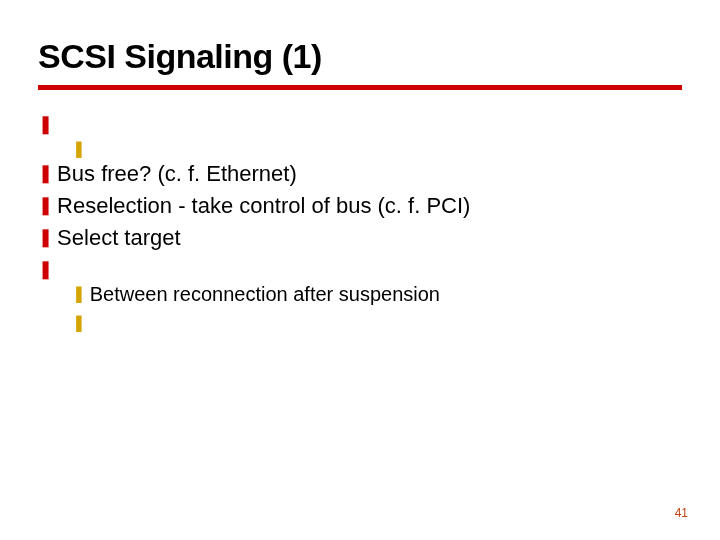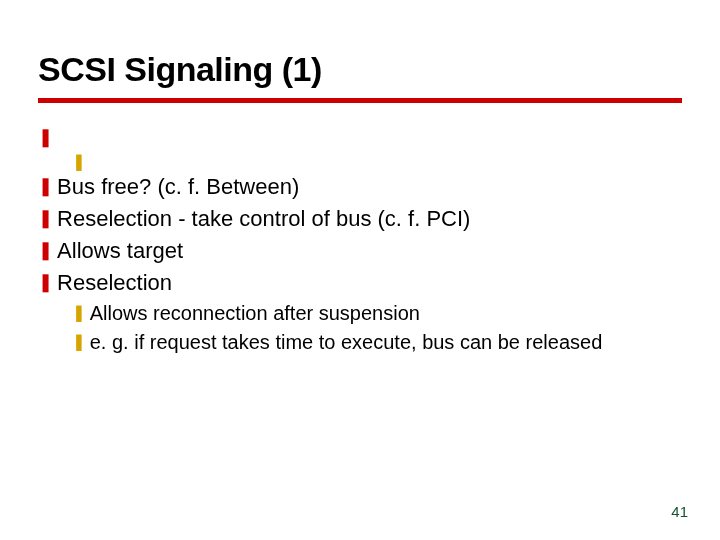--- a/index.html
+++ b/index.html
@@ -17,21 +17,21 @@
     width: 720px;
     height: 540px;
     box-sizing: border-box;
     padding: 34px 38px 0 38px;
   }
   .title {
     font-family: "Arial Black", Arial, sans-serif;
     font-weight: 900;
     font-size: 34px;
     letter-spacing: -0.5px;
-    margin: 17px 0 10px 0;
+    margin: 4px 0 10px 0;
     line-height: 1.1;
   }
   .rule {
     height: 5px;
     background: #cc0000;
     margin: 0 0 18px 0;
     width: 100%;
   }
   .content {
     font-size: 22px;
@@ -54,22 +54,22 @@
     top: 0.12em;
     flex: 0 0 auto;
   }
   .bullet.main { color: #cc0000; }
   .bullet.sub  { color: #d6a400; }
   .txt { display: inline; }
   .pagenum {
     position: absolute;
     bottom: 20px;
     right: 32px;
-    font-size: 15px;
-    color: #14532d;
+    font-size: 12px;
+    color: #c2410c;
     font-family: Arial, sans-serif;
   }
 </style>
 </head>
 <body>
 
 <div class="slide">
 
   <h1 class="title">SCSI Signaling (1)</h1>
   <div class="rule"></div>
@@ -81,45 +81,43 @@
     </div>
 
     <div class="subitems">
       <div class="item">
         <span class="bullet sub">❚</span>
       </div>
     </div>
 
     <div class="item">
       <span class="bullet main">❚</span>
-      <span class="txt">Bus free?  (c. f. Between)</span>
+      <span class="txt">Bus free?  (c. f. Ethernet)</span>
     </div>
 
     <div class="item">
       <span class="bullet main">❚</span>
       <span class="txt">Reselection - take control of bus (c. f. PCI)</span>
     </div>
 
     <div class="item">
       <span class="bullet main">❚</span>
-      <span class="txt">Allows target</span>
+      <span class="txt">Select target</span>
     </div>
 
     <div class="item">
       <span class="bullet main">❚</span>
-      <span class="txt">Reselection</span>
     </div>
 
     <div class="subitems">
       <div class="item">
         <span class="bullet sub">❚</span>
-        <span class="txt">Allows reconnection after suspension</span>
+        <span class="txt">Between reconnection after suspension</span>
       </div>
       <div class="item">
         <span class="bullet sub">❚</span>
-        <span class="txt">e. g. if request takes time to execute, bus can be released</span>
       </div>
     </div>
 
   </div>
 
   <div class="pagenum">41</div>
 </div>
 
 </body></html>

